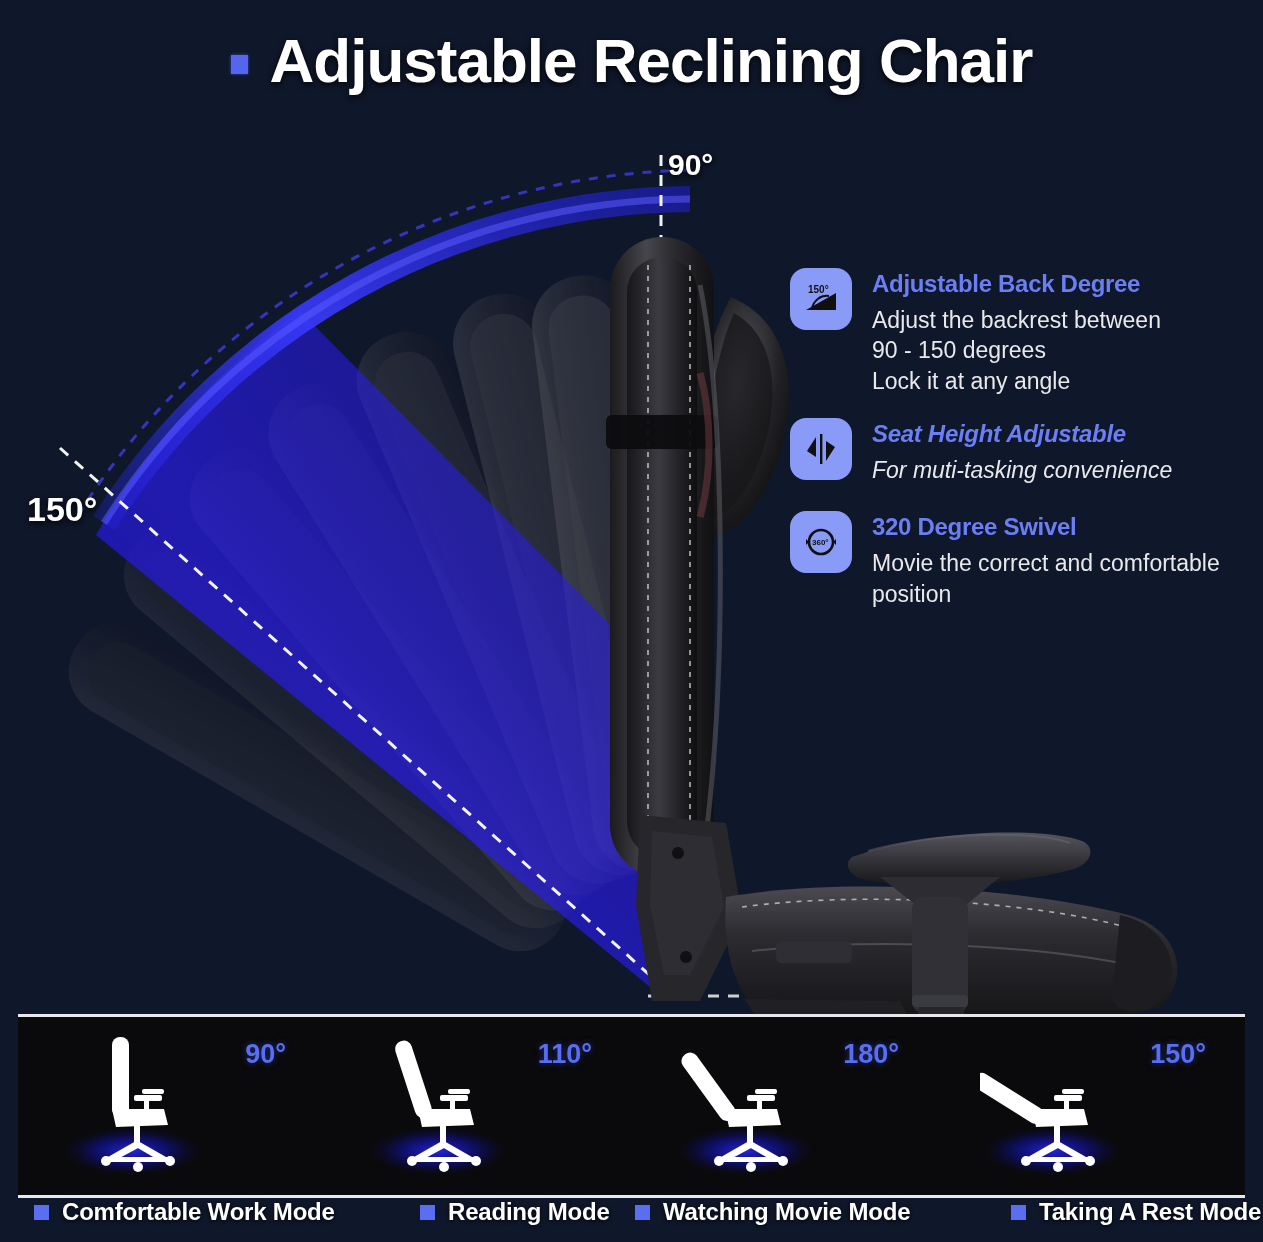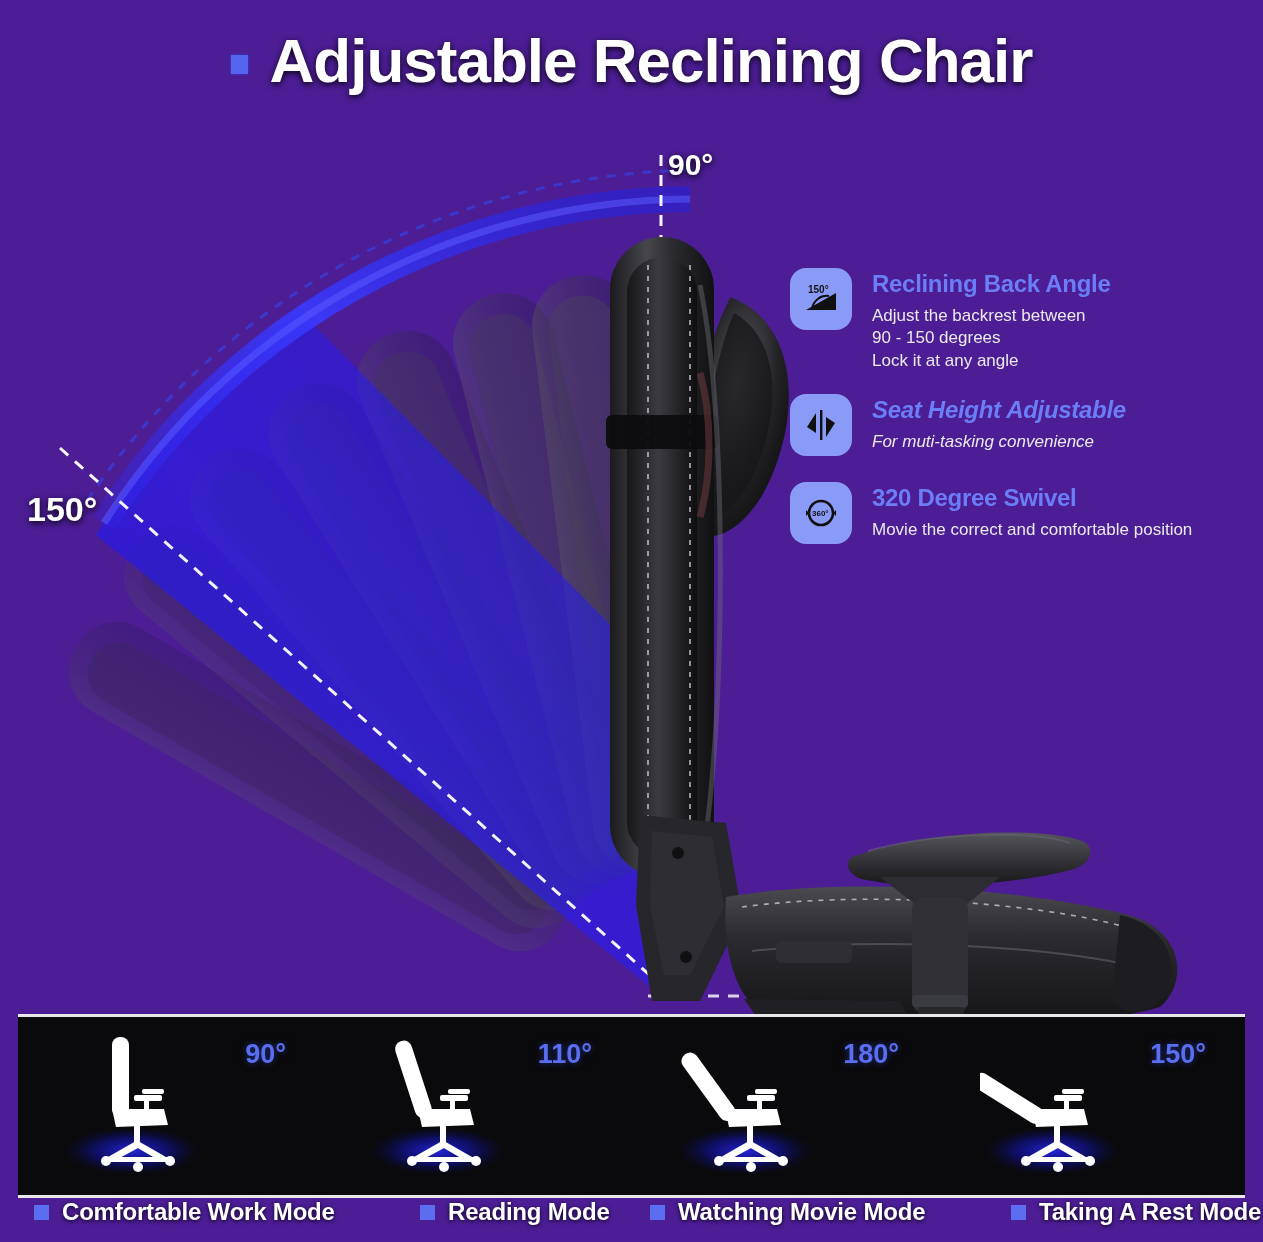--- a/index.html
+++ b/index.html
@@ -3,21 +3,21 @@
 <meta charset="utf-8">
 <style>
   html,body{margin:0;padding:0;background:#0b0b0d;}
   body{
     font-family:"Liberation Sans", sans-serif;
     -webkit-font-smoothing:antialiased;
   }
   #page{
     position:relative;
     width:1263px;height:1242px;
-    background:#4c1d95;
+    background:#0f172a;
     overflow:hidden;
   }
 
   
   #title-row{
     position:absolute;left:0;top:30px;width:1263px;
     display:flex;align-items:center;justify-content:center;gap:22px;
   }
   #title-bullet{
     width:17px;height:19px;background:#5566ee;
@@ -53,21 +53,21 @@
     width:62px;height:62px;border-radius:16px;
     background:#8a9bf7;flex:0 0 auto;
     display:flex;align-items:center;justify-content:center;
   }
   .feat-body{padding-top:2px;}
   .feat-title{
     color:#6b7ef5;font-size:24px;font-weight:bold;
     letter-spacing:-.3px;margin-bottom:7px;white-space:nowrap;
   }
   .feat-desc{
-    color:#e9e9ec;font-size:17px;line-height:1.32;white-space:pre-line;
+    color:#e9e9ec;font-size:23px;line-height:1.32;white-space:pre-line;
   }
   .f1{margin-bottom:22px;}
   .f2{margin-bottom:26px;font-style:italic;}
 
   
   #strip{
     position:absolute;left:18px;top:1014px;width:1227px;height:178px;
     border-top:3px solid #e8e8ea;border-bottom:3px solid #e8e8ea;
     background:#0a0a0c;
   }
@@ -93,21 +93,21 @@
     position:absolute;top:0;display:flex;align-items:center;gap:13px;
     white-space:nowrap;
   }
   .cap-bullet{
     width:15px;height:15px;background:#5c6ef0;flex:0 0 auto;
   }
   .cap-text{
     color:#ffffff;font-size:24px;font-weight:bold;letter-spacing:-.2px;
     text-shadow:0 1px 4px rgba(0,0,0,.9);
   }
-  #cap0{left:28px;margin-left:6px;} #cap1{left:400px;margin-left:20px;} #cap2{left:650px;} #cap3{left:988px;padding-left:23px;}
+  #cap0{left:28px;margin-left:6px;} #cap1{left:400px;margin-left:20px;} #cap2{left:635px;} #cap3{left:988px;padding-left:23px;}
 </style>
 </head>
 <body>
 
 <div id="page">
 
   <div id="title-row">
     <div id="title-bullet"></div>
     <div id="title-text">Adjustable Reclining Chair</div>
   </div>
@@ -269,21 +269,21 @@
 
     <div class="feature f1">
       <div class="feat-icon">
         <svg width="44" height="44" viewBox="0 0 44 44">
           <text x="9" y="16" font-family="Liberation Sans, sans-serif" font-size="10" font-weight="bold" fill="#101010">150°</text>
           <path d="M7 33 L37 33 L37 16 Z" fill="#101010"></path>
           <path d="M13 32 A 15 15 0 0 1 30 19" fill="none" stroke="#101010" stroke-width="2"></path>
         </svg>
       </div>
       <div class="feat-body">
-        <div class="feat-title">Reclining Back Angle</div>
+        <div class="feat-title">Adjustable Back Degree</div>
         <div class="feat-desc">Adjust the backrest between
 90 - 150 degrees
 Lock it at any angle</div>
       </div>
     </div>
 
     <div class="feature f2">
       <div class="feat-icon">
         <svg width="44" height="44" viewBox="0 0 44 44">
           <rect x="21" y="7" width="2.4" height="30" fill="#101010"></rect>

